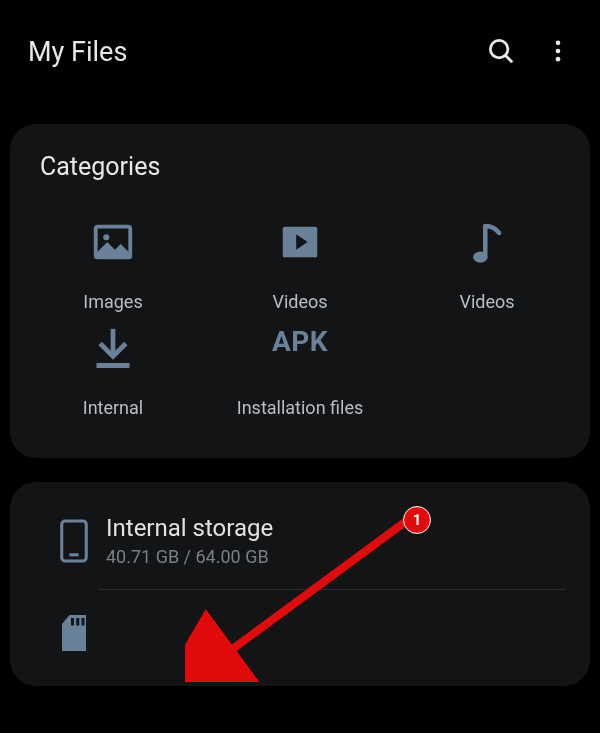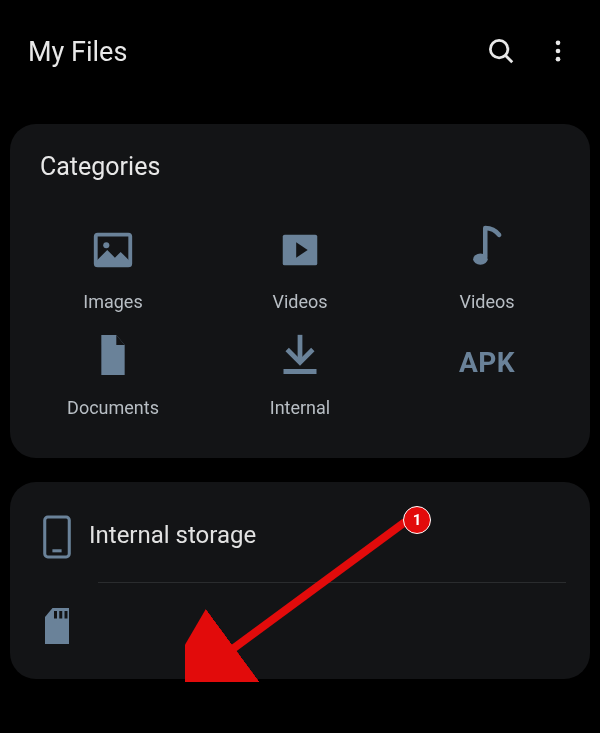--- a/index.html
+++ b/index.html
@@ -65,21 +65,21 @@
     }
     .grid-item {
       display: flex;
       flex-direction: column;
       align-items: center;
       cursor: pointer;
     }
     .grid-icon {
       height: 54px;
       display: flex;
-      align-items: flex-end;
+      align-items: flex-start;
       justify-content: center;
       color: #6a8299;
       margin-bottom: 18px;
     }
     .grid-label {
       color: #b8bec4;
       font-size: 18px;
       text-align: center;
     }
     .apk-text {
@@ -89,21 +89,21 @@
       letter-spacing: 0.5px;
     }
     .storage-panel {
       background: #131416;
       border-radius: 26px;
       padding: 10px 0;
     }
     .storage-item {
       display: flex;
       align-items: center;
-      padding: 22px 15px;
+      padding: 22px 32px;
       cursor: pointer;
     }
     .storage-icon {
       width: 64px;
       display: flex;
       align-items: center;
       justify-content: center;
       color: #6a8299;
     }
     .storage-text {
@@ -201,60 +201,53 @@
         <div class="grid-icon">
           <svg width="42" height="52" viewBox="0 0 24 30" fill="currentColor">
             <path d="M11 4 L11 21" stroke="currentColor" stroke-width="2.6" fill="none"></path>
             <path d="M11 4 Q16 4 19 8" stroke="currentColor" stroke-width="2.6" fill="none" stroke-linecap="round"></path>
             <ellipse cx="8.2" cy="22" rx="4.2" ry="3.2"></ellipse>
           </svg>
         </div>
         <div class="grid-label">Videos</div>
       </div>
 
-      <div class="grid-item">
-        <div class="grid-icon">
-          <svg width="40" height="48" viewBox="0 0 24 28" fill="currentColor">
-            <path d="M5 2 L14 2 L19 8 L19 26 L5 26 Z"></path>
-            <path d="M14 2 L14 8 L19 8 Z" fill="#131416"></path>
-          </svg>
-        </div>
-        <div class="grid-label">Documents</div>
-      </div>
 
       <div class="grid-item">
         <div class="grid-icon">
           <svg width="44" height="48" viewBox="0 0 24 26" fill="none" stroke="currentColor" stroke-width="2.6">
             <line x1="12" y1="2" x2="12" y2="16"></line>
             <polyline points="5,10 12,17 19,10" fill="none"></polyline>
             <line x1="3" y1="22" x2="21" y2="22"></line>
           </svg>
         </div>
         <div class="grid-label">Internal</div>
       </div>
 
       <div class="grid-item">
         <div class="grid-icon">
           <span class="apk-text">APK</span>
         </div>
+        <div class="grid-label">Installation files</div>
       </div>
 
     </div>
   </div>
 
   <div class="storage-panel">
     <div class="storage-item">
       <div class="storage-icon">
         <svg width="34" height="46" viewBox="0 0 20 30" fill="none" stroke="currentColor" stroke-width="2">
           <rect x="2" y="2" width="16" height="26" rx="2"></rect>
           <line x1="7" y1="24" x2="13" y2="24"></line>
         </svg>
       </div>
       <div class="storage-text">
         <div class="storage-title">Internal storage</div>
+        <div class="storage-sub">40.71 GB / 64.00 GB</div>
       </div>
     </div>
 
     <div class="divider"></div>
 
     <div class="storage-item">
       <div class="storage-icon">
         <svg width="34" height="42" viewBox="0 0 22 28" fill="currentColor">
           <path d="M8 2 L19 2 L19 26 L3 26 L3 8 Z"></path>
           <rect x="9" y="4" width="2" height="5" fill="#131416"></rect>

